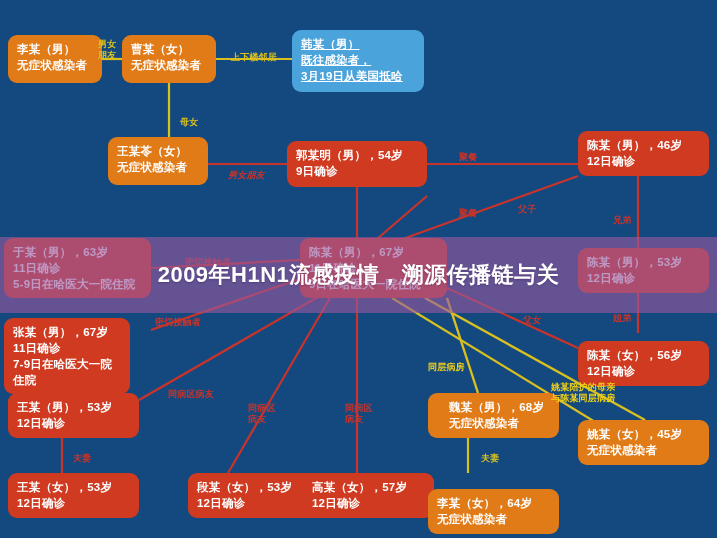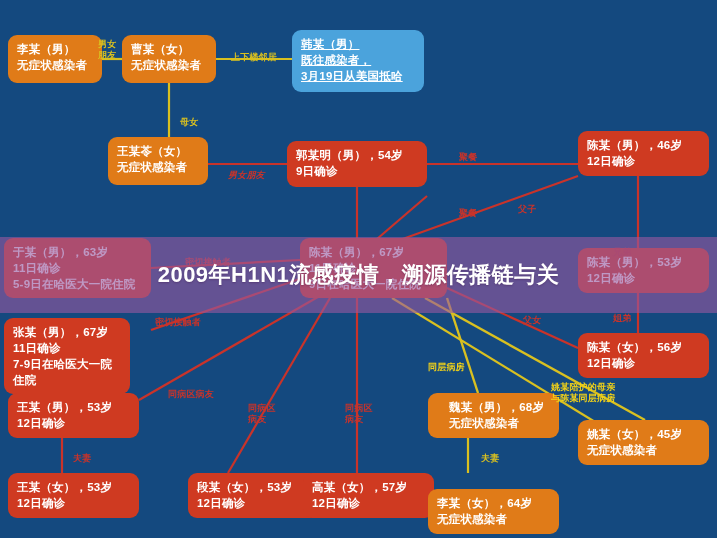--- a/index.html
+++ b/index.html
@@ -88,21 +88,21 @@
 11日确诊
 5-9日在哈医大一院住院</div>
       <div class="node n-red" style="left: 300px; top: 238px; width: 147px; min-height: 60px;">陈某（男），67岁
 11日确诊
 9日在哈医大一院住院</div>
       <div class="node n-red" style="left: 578px; top: 248px; width: 131px; min-height: 45px;">陈某（男），53岁
 12日确诊</div>
       <div class="node n-red" style="left: 4px; top: 318px; width: 126px; min-height: 60px;">张某（男），67岁
 11日确诊
 7-9日在哈医大一院住院</div>
-      <div class="node n-red" style="left: 578px; top: 333px; width: 131px; min-height: 45px;">陈某（女），56岁
+      <div class="node n-red" style="left: 578px; top: 341px; width: 131px; min-height: 45px;">陈某（女），56岁
 12日确诊</div>
       <div class="node n-red" style="left: 8px; top: 393px; width: 131px; min-height: 45px;">王某（男），53岁
 12日确诊</div>
       <div class="node n-orange" style="left: 428px; top: 393px; width: 131px; min-height: 45px; padding-left: 21px;">魏某（男），68岁
 无症状感染者</div>
       <div class="node n-orange" style="left: 578px; top: 420px; width: 131px; min-height: 45px;">姚某（女），45岁
 无症状感染者</div>
       <div class="node n-red" style="left: 8px; top: 473px; width: 131px; min-height: 45px;">王某（女），53岁
 12日确诊</div>
       <div class="node n-red" style="left: 188px; top: 473px; width: 131px; min-height: 45px;">段某（女），53岁
@@ -114,21 +114,21 @@
     </div>
   <div id="labels-layer">
       <div class="elabel" style="left: 98px; top: 39px; color: rgb(217, 192, 32);">男女
 朋友</div>
       <div class="elabel" style="left: 231px; top: 52px; color: rgb(217, 192, 32);">上下楼邻居</div>
       <div class="elabel" style="left: 180px; top: 117px; color: rgb(217, 192, 32);">母女</div>
       <div class="elabel" style="left: 228px; top: 170px; color: rgb(201, 51, 42); font-style: italic;">男女朋友</div>
       <div class="elabel" style="left: 459px; top: 152px; color: rgb(201, 51, 42);">聚餐</div>
       <div class="elabel" style="left: 459px; top: 208px; color: rgb(201, 51, 42);">聚餐</div>
       <div class="elabel" style="left: 518px; top: 204px; color: rgb(201, 51, 42);">父子</div>
-      <div class="elabel" style="left: 613px; top: 215px; color: rgb(201, 51, 42); margin-top: 32px;">兄弟</div>
+      <div class="elabel" style="left: 613px; top: 215px; color: rgb(201, 51, 42);">兄弟</div>
       <div class="elabel" style="left: 613px; top: 313px; color: rgb(201, 51, 42);">姐弟</div>
       <div class="elabel" style="left: 523px; top: 315px; color: rgb(201, 51, 42);">父女</div>
       <div class="elabel" style="left: 185px; top: 257px; color: rgb(201, 51, 42);">密切接触者</div>
       <div class="elabel" style="left: 155px; top: 317px; color: rgb(201, 51, 42);">密切接触者</div>
       <div class="elabel" style="left: 168px; top: 389px; color: rgb(201, 51, 42);">同病区病友</div>
       <div class="elabel" style="left: 73px; top: 453px; color: rgb(201, 51, 42);">夫妻</div>
       <div class="elabel" style="left: 248px; top: 403px; color: rgb(201, 51, 42);">同病区
 病友</div>
       <div class="elabel" style="left: 345px; top: 403px; color: rgb(201, 51, 42);">同病区
 病友</div>

